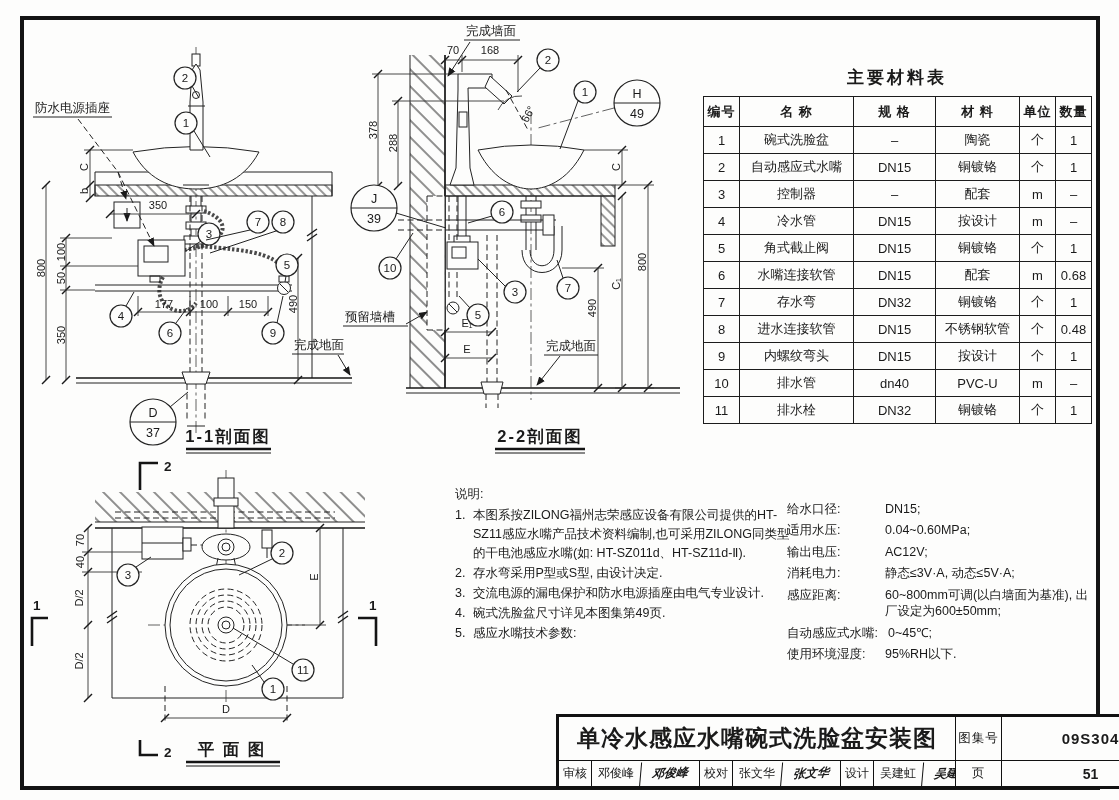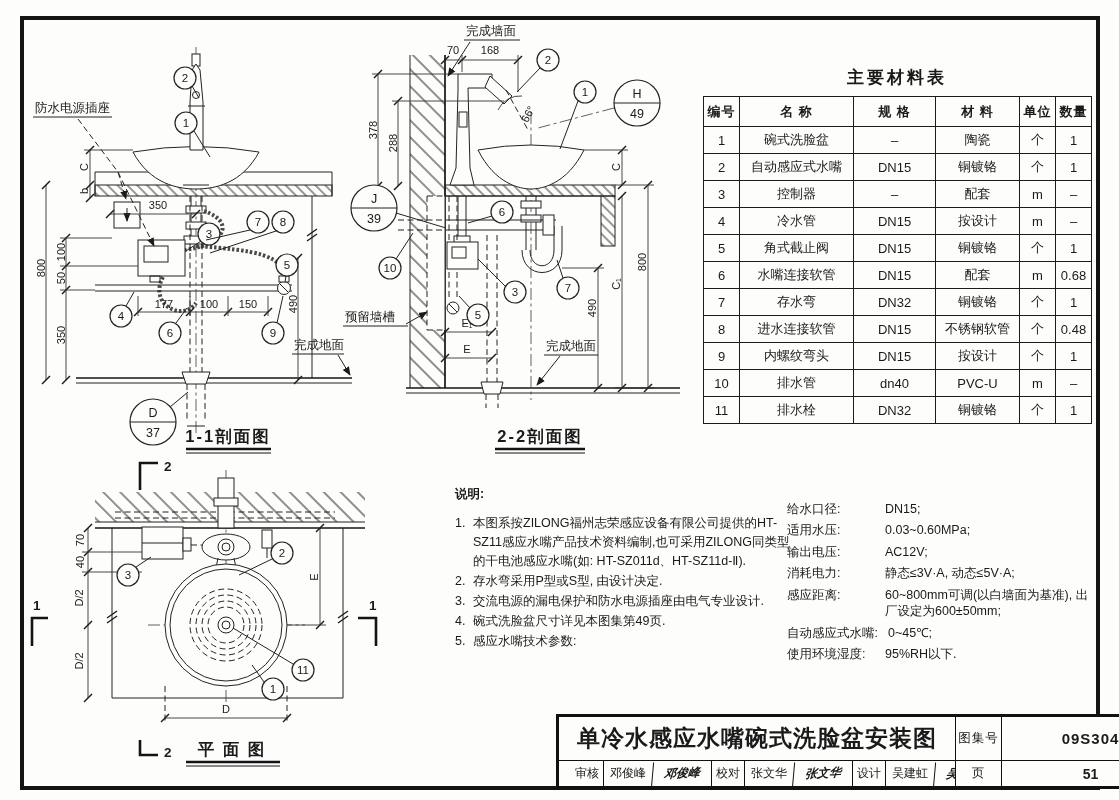--- a/index.html
+++ b/index.html
@@ -24,21 +24,21 @@
 
   .mat{position:absolute;left:703px;top:30px;width:388px;margin-top:36px;}
   .mat-title{text-align:center;font-size:17px;font-weight:bold;letter-spacing:3px;margin-bottom:7px;}
   table.mt{border-collapse:collapse;width:100%;table-layout:fixed;}
   table.mt th,table.mt td{border:1.6px solid #1c1c1c;text-align:center;font-size:13px;
       padding:0;height:26px;overflow:hidden;white-space:nowrap;}
   table.mt th{font-weight:bold;height:29px;letter-spacing:1px;}
   col.c-no{width:36px}col.c-name{width:114px}col.c-spec{width:82px}col.c-mat{width:84px}col.c-unit{width:36px}col.c-qty{width:36px}
 
   .notes{position:absolute;left:455px;top:485px;width:338px;font-size:12.5px;line-height:1.52;}
-  .notes-h{margin-bottom:10px;font-weight:bold;}
+  .notes-h{margin-bottom:2px;}
   .note{display:flex;margin-bottom:1px;}
   .note .no{flex:0 0 18px;}
   .note .tx{flex:1;}
 
   .params{position:absolute;left:787px;top:501px;width:306px;font-size:12.5px;line-height:1.35;}
   .prow{display:flex;margin-bottom:4.5px;}
   .prow .pl{flex:0 0 auto;white-space:nowrap;margin-right:10px;min-width:88px;}
   .prow .pv{flex:1;}
 
   .tb{position:absolute;left:556px;top:714px;width:626px;height:75px;border:3px solid #111;
@@ -46,21 +46,21 @@
   .tb>div{border-left:1.6px solid #111;border-top:1.6px solid #111;display:flex;align-items:center;justify-content:center;overflow:hidden;}
   .tb>div:nth-child(-n+3){border-top:none;}
   .tb>div:nth-child(3n+1){border-left:none;}
   .tb-title{font-size:23px;font-weight:bold;letter-spacing:1px;white-space:nowrap;}
   .tb-small{font-size:12.5px;letter-spacing:1px;}
   .tb-atlas{font-size:15px;font-weight:bold;letter-spacing:1px;}
   .tb-page{font-size:14px;font-weight:bold;}
   .sigstrip{display:flex;width:100%;height:100%;align-items:stretch;justify-content:flex-start;}
   .sigstrip>div{display:flex;align-items:center;justify-content:center;font-size:12px;
       border-left:1.2px solid #111;white-space:nowrap;overflow:visible;}
-  .sigstrip>div:first-child{border-left:none;margin-left:12px;}
+  .sigstrip>div:first-child{border-left:none;}
   .sc-role{flex:0 0 32px;}
   .sc-name{flex:0 0 48px;font-size:12.5px;}
   .sc-sig{flex:0 0 58px;font-family:"Liberation Serif",serif;font-style:italic;font-weight:bold;
       font-size:14px;transform:rotate(-3deg) skewX(-8deg);}
 </style>
 </head>
 <body>
 
 <div class="sheet">
   <div class="frame"></div>
@@ -661,21 +661,21 @@
 
   <div class="params">
 
       <div class="prow">
         <span class="pl">给水口径:</span>
         <span class="pv">DN15;</span>
       </div>
 
       <div class="prow">
         <span class="pl">适用水压:</span>
-        <span class="pv">0.03~0.60MPa;</span>
+        <span class="pv">0.04~0.60MPa;</span>
       </div>
 
 
       <div class="prow">
         <span class="pl">输出电压:</span>
         <span class="pv">AC12V;</span>
       </div>
 
       <div class="prow">
         <span class="pl">消耗电力:</span>

